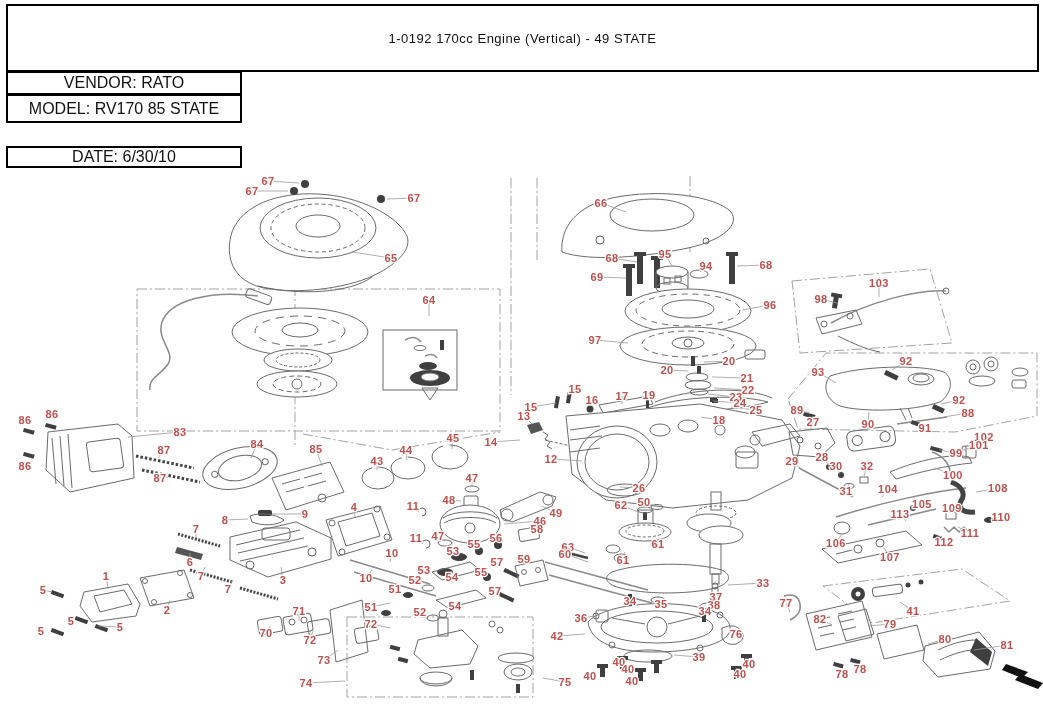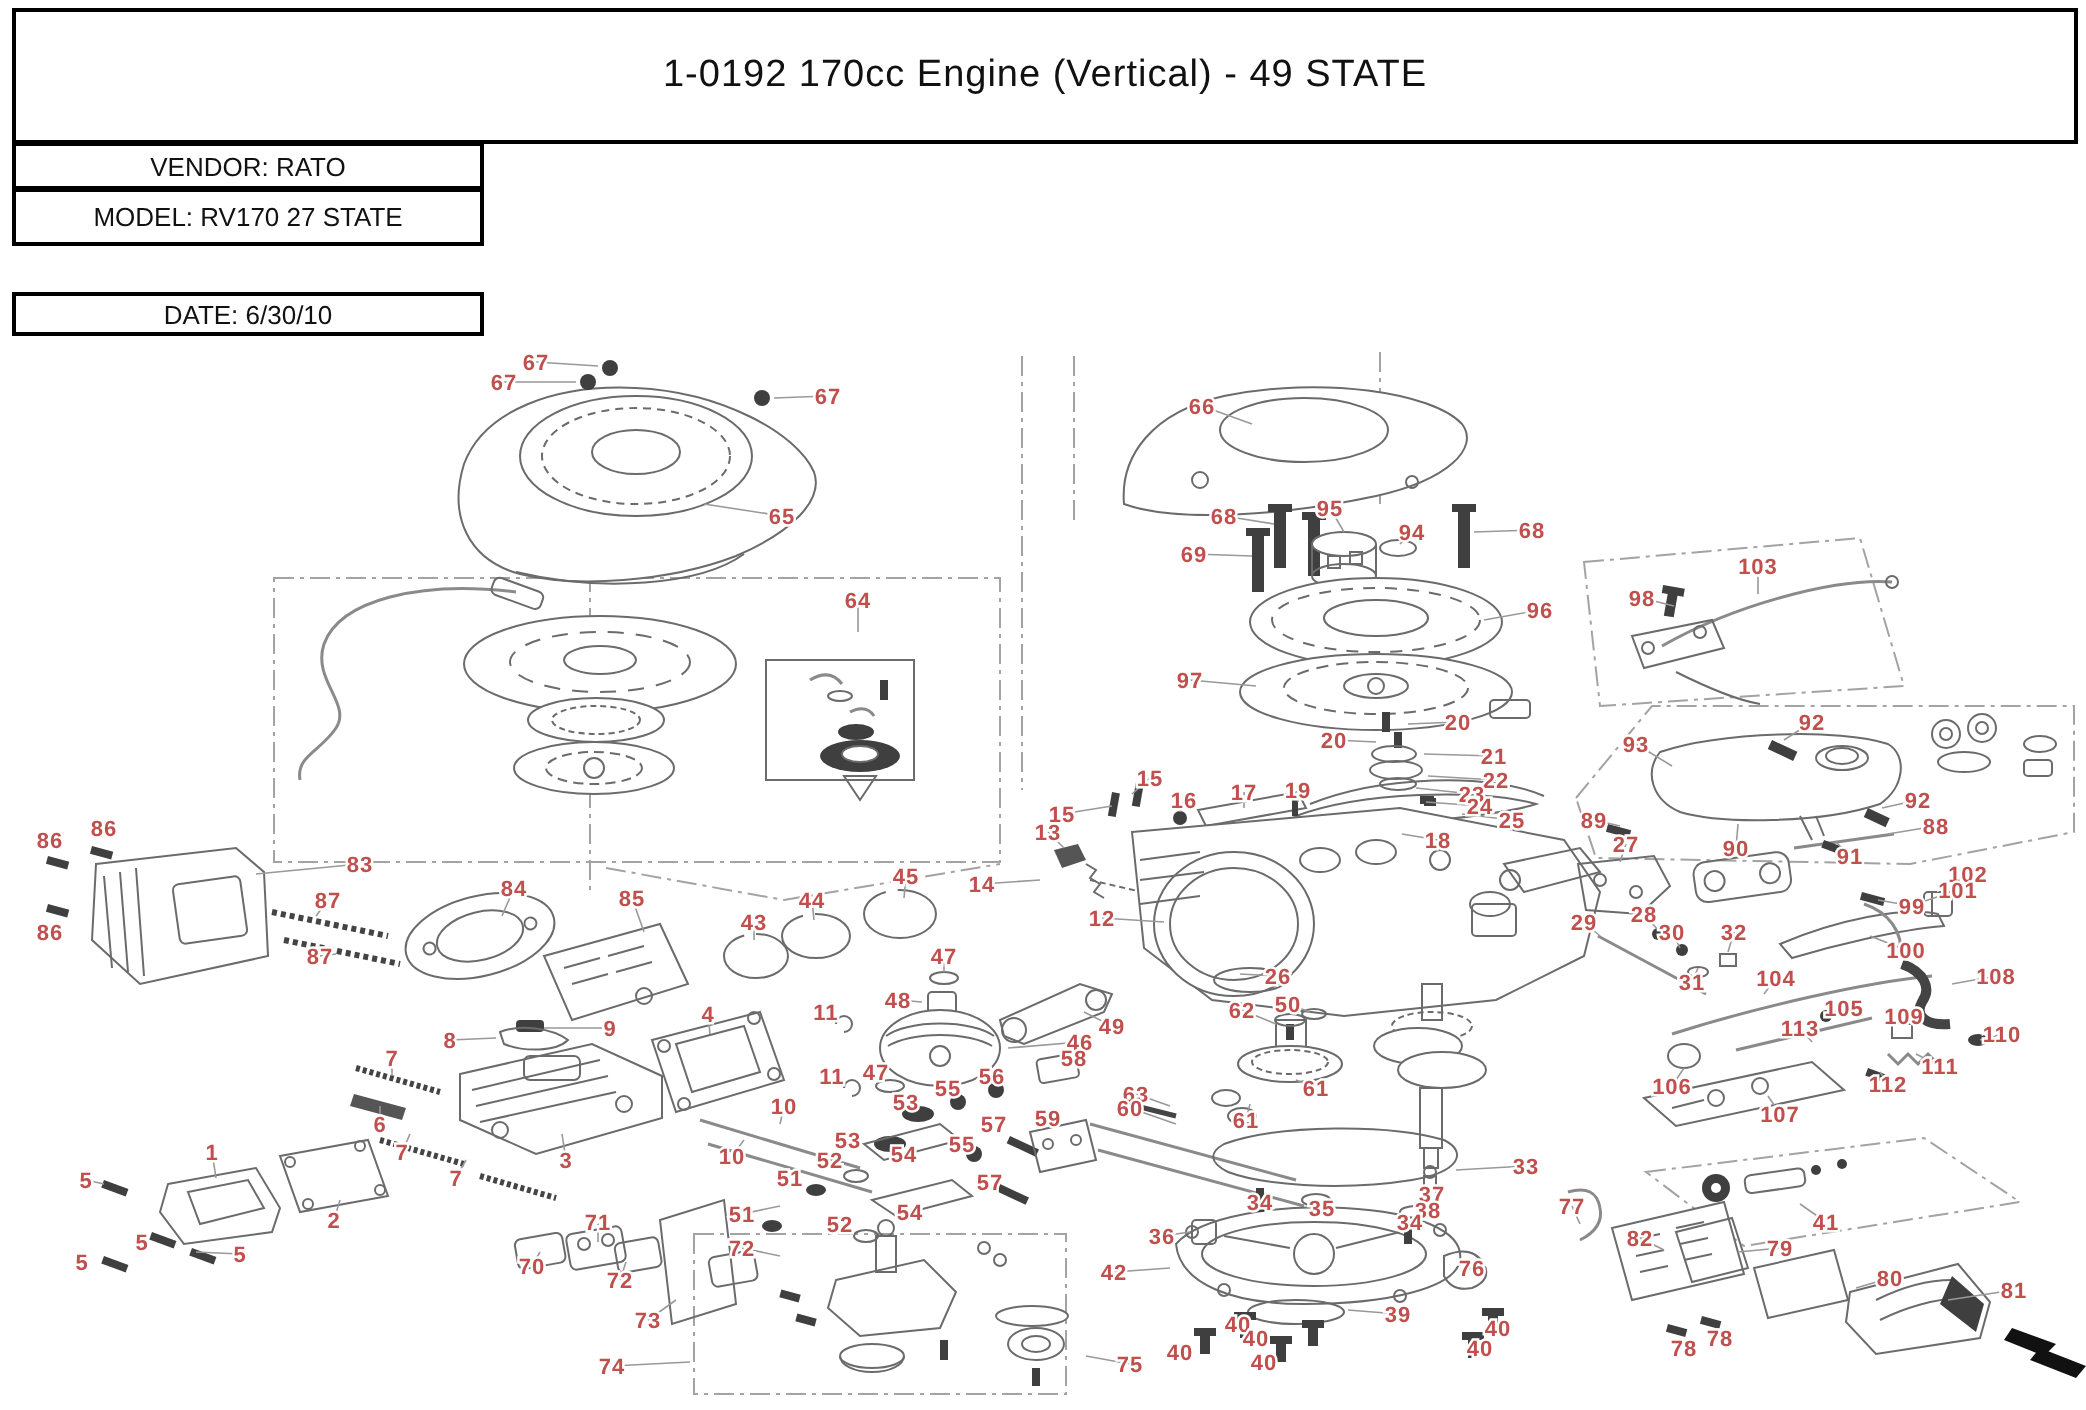--- a/index.html
+++ b/index.html
@@ -1,22 +1,22 @@
 <!DOCTYPE html>
 <html><head>
 <meta charset="utf-8">
 <style>
   html,body{margin:0;padding:0;background:#fff;}
   #page{position:relative;width:1043px;height:705px;background:#fff;overflow:hidden;
         font-family:"Liberation Sans",sans-serif;}
   .titlebox{position:absolute;left:6px;top:4px;width:1029px;height:64px;border:2px solid #000;
             display:flex;align-items:center;justify-content:center;}
-  .titlebox .t{font-size:19px;color:#111;letter-spacing:.5px;}
+  .titlebox .t{font-size:13px;color:#111;letter-spacing:.5px;}
   .inforow{position:absolute;left:6px;width:232px;border:2px solid #000;background:#fff;
-           display:flex;align-items:center;justify-content:center;font-size:13px;color:#111;}
+           display:flex;align-items:center;justify-content:center;font-size:16px;color:#111;}
   #r0{top:71px;height:20px;}
   #r1{top:94px;height:25px;}
   #r2{top:124px;height:19px;}
   #r3{top:146px;height:18px;}
   svg{position:absolute;left:0;top:0;}
   .ln{stroke:#6b6b6b;fill:none;stroke-width:1;}
   .ln2{stroke:#8a8a8a;fill:none;stroke-width:1.5;}
   .wfill{stroke:#6b6b6b;fill:#fff;stroke-width:1;}
   .dk{fill:#3f3f3f;stroke:none;}
   .dd{stroke:#a3a3a3;fill:none;stroke-width:1;stroke-dasharray:10 3 2 3;}
@@ -26,21 +26,21 @@
 </style>
 </head>
 <body>
 
 <div id="page">
 
   <div class="titlebox">
     <span class="t">1-0192 170cc Engine (Vertical) - 49 STATE</span>
   </div>
   <div class="inforow" id="r0">VENDOR: RATO</div>
-  <div class="inforow" id="r1">MODEL: RV170 27 STATE</div>
+  <div class="inforow" id="r1">MODEL: RV170 85 STATE</div>
   <div class="inforow" id="r3">DATE: 6/30/10</div>
 
   <svg width="1043" height="705" viewBox="0 0 1043 705">
 
     <g>
       <rect class="dd" x="137" y="289" width="363" height="142"></rect>
       <rect class="ln" x="383" y="330" width="74" height="60" stroke="#bcbcbc"></rect>
       <line class="dd" x1="295" y1="268" x2="295" y2="448"></line>
       <line class="dd" x1="511" y1="178" x2="511" y2="395"></line>
       <line class="dd" x1="537" y1="178" x2="537" y2="262"></line>

